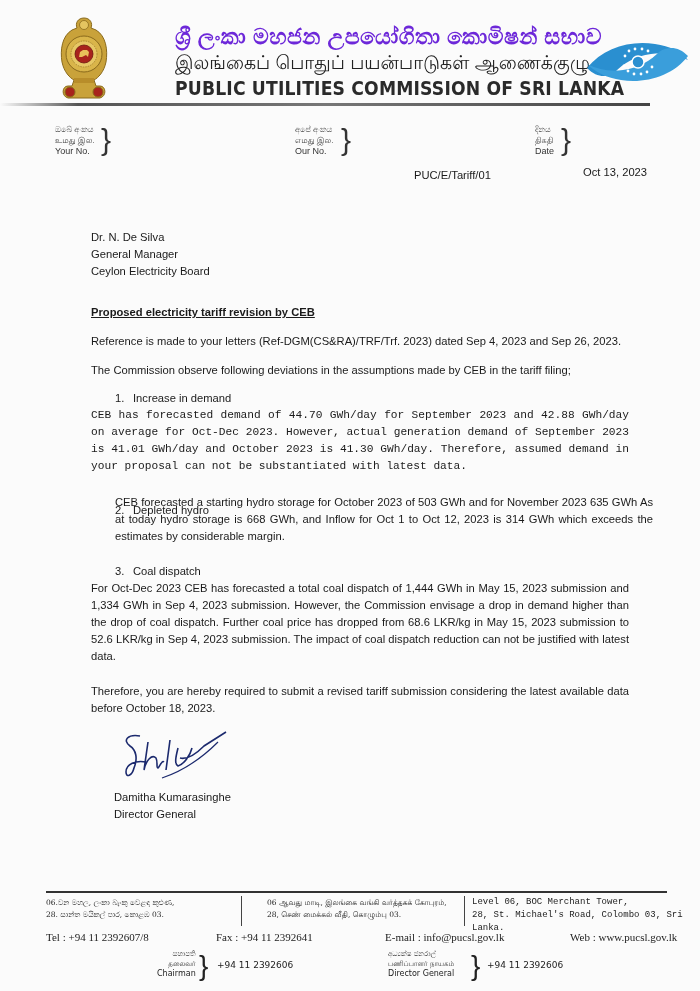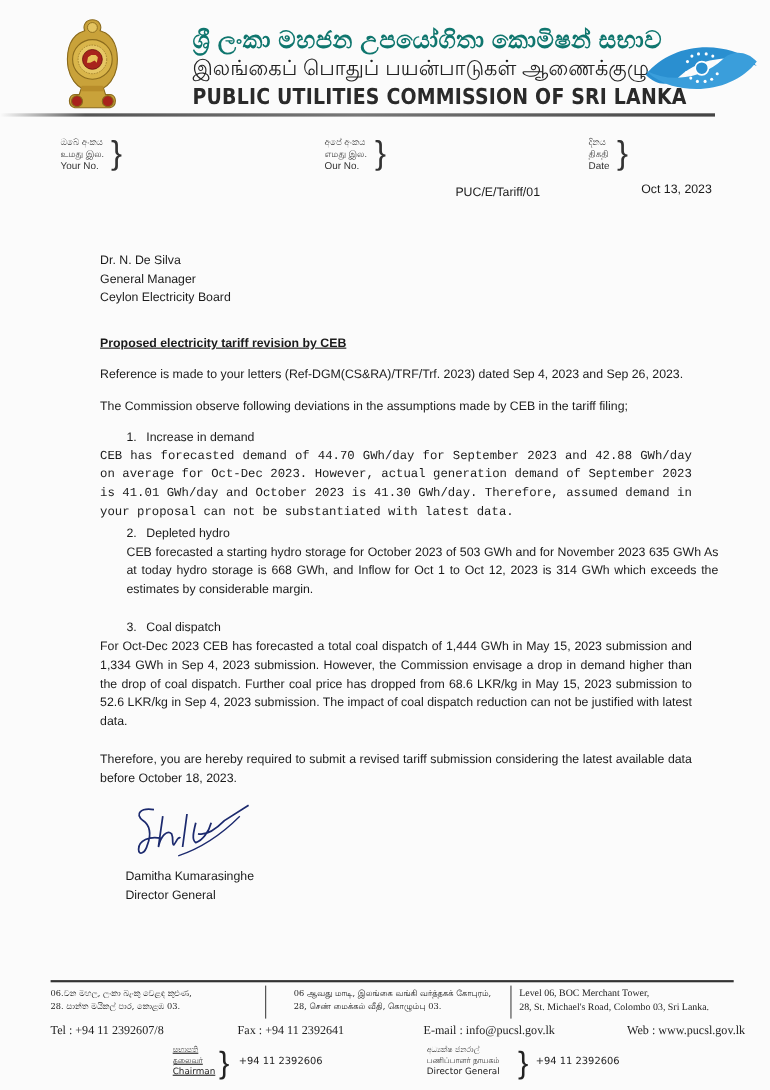--- a/index.html
+++ b/index.html
@@ -3,21 +3,21 @@
 <meta charset="utf-8">
 <style>
   * { box-sizing: border-box; margin: 0; padding: 0; }
   html, body { width: 700px; height: 991px; background: #fbfbfb; }
   body { position: relative; font-family: "Liberation Sans", sans-serif; color: #1a1a1a; overflow: hidden; }
   .abs { position: absolute; }
 
   
   .emblem { left: 60px; top: 16px; width: 48px; height: 84px; }
   .logo { left: 585px; top: 38px; width: 105px; height: 48px; }
-  .title-si { left: 175px; top: 24px; font-size: 22px; font-weight: bold; color: #0f766e; letter-spacing: 0.5px; white-space: nowrap; }
+  .title-si { left: 175px; top: 24px; font-size: 22px; font-weight: bold; color: #6d28d9; letter-spacing: 0.5px; white-space: nowrap; }
   .title-ta { left: 175px; top: 52px; font-size: 19px; color: #222; white-space: nowrap; }
   .title-en { left: 175px; top: 76px; font-size: 20px; font-weight: bold; color: #2a2a2a; letter-spacing: 0.2px; white-space: nowrap; font-family: "DejaVu Sans", sans-serif; transform: scaleX(0.86); transform-origin: left; }
   .hdr-rule { left: 0; top: 103px; width: 650px; height: 3px; background: linear-gradient(to right, rgba(60,60,60,0.0) 0%, #555 12%, #777 50%, #444 100%); }
 
   
   .ref { font-size: 9px; line-height: 11px; color: #333; }
   .ref .lbl-si, .ref .lbl-ta { font-size: 8px; color: #444; }
   .brace { font-size: 30px; line-height: 30px; color: #333; font-weight: 200; }
   .ref-your { left: 55px; top: 124px; }
   .ref-our { left: 295px; top: 124px; }
@@ -32,46 +32,46 @@
   .txt { font-family: "Liberation Sans", sans-serif; font-size: 11.2px; line-height: 17px; color: #1a1a1a; }
   .addr { left: 91px; top: 229px; }
   .subject { left: 91px; top: 304px; font-weight: bold; text-decoration: underline; }
   .para { left: 91px; width: 538px; text-align: justify; }
   .p-ref { top: 333px; }
   .p-obs { top: 362px; }
   .item-head { left: 115px; }
   .item-head .num { display: inline-block; width: 18px; }
   .ih1 { top: 390px; }
   .p1 { top: 407px; font-family: Liberation Mono, monospace; }
-  .ih2 { top: 477px; }
+  .ih2 { top: 502px; }
   .p2 { top: 494px; margin-left: 24px; }
   .ih3 { top: 563px; }
   .p3 { top: 580px; }
   .p-final { top: 683px; }
 
   .signature { left: 118px; top: 728px; width: 110px; height: 56px; }
   .signer { left: 96px; top: 789px; margin-left: 18px; }
 
   
   .ftr-rule { left: 46px; top: 891px; width: 621px; height: 2px; background: #333; }
   .ftr-small { font-size: 7.5px; line-height: 12px; color: #222; font-family: "DejaVu Serif", serif; }
   .ftr-si { left: 46px; top: 897px; }
   .ftr-ta { left: 267px; top: 897px; }
   .vline { width: 1px; background: #444; }
   .vl1 { left: 241px; top: 896px; height: 30px; }
   .vl2 { left: 464px; top: 896px; height: 30px; }
-  .ftr-en { left: 472px; top: 896px; font-size: 9px; line-height: 13px; color: #222; font-family: Liberation Serif, serif; }
+  .ftr-en { left: 472px; top: 896px; font-size: 9px; line-height: 13px; color: #222; font-family: Liberation Mono, monospace; }
   .ftr-contact { font-size: 11px; color: #222; font-family: Liberation Serif, serif; top: 931px; }
   .tel { left: 46px; }
   .fax { left: 216px; }
   .email { left: 385px; }
   .web { left: 570px; text-align: right; }
   .role { font-size: 8px; line-height: 10px; color: #222; font-family: "DejaVu Sans", sans-serif; }
   .role .si, .role .ta { font-size: 7px; color: #333; }
-  .role-chair { left: 157px; top: 949px; text-align: left; text-decoration: underline; }
+  .role-chair { left: 157px; top: 949px; text-align: right; }
   .role-dg { left: 388px; top: 949px; }
   .rbrace { font-size: 28px; line-height: 28px; color: #222; }
   .rb1 { left: 199px; top: 952px; }
   .rb2 { left: 471px; top: 952px; }
   .role-phone { font-size: 9px; color: #222; font-family: "DejaVu Sans", sans-serif; top: 960px; }
   .rp1 { left: 217px; }
   .rp2 { left: 487px; }
 </style>
 </head>
 <body>

